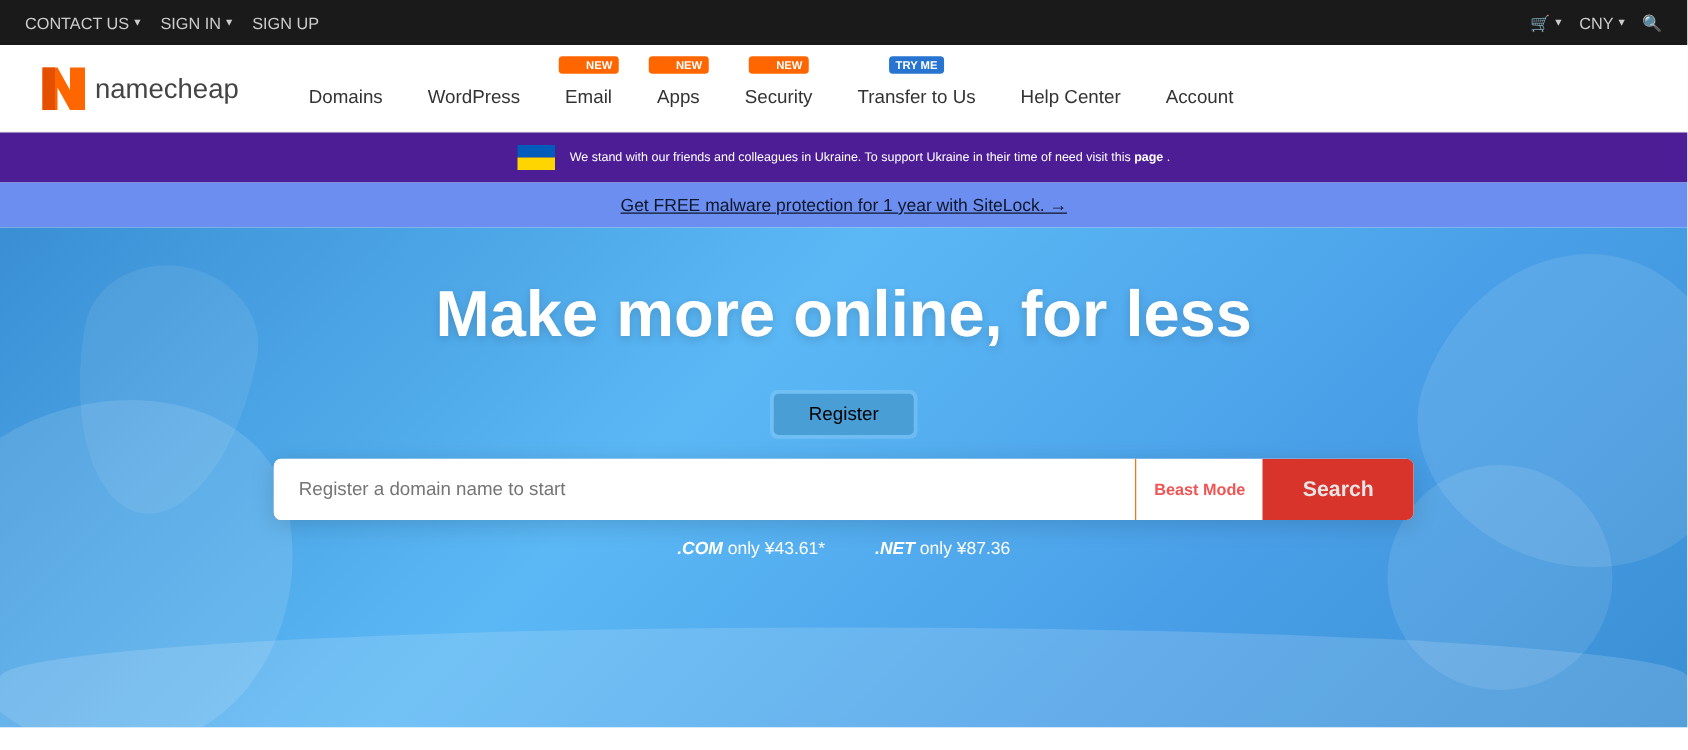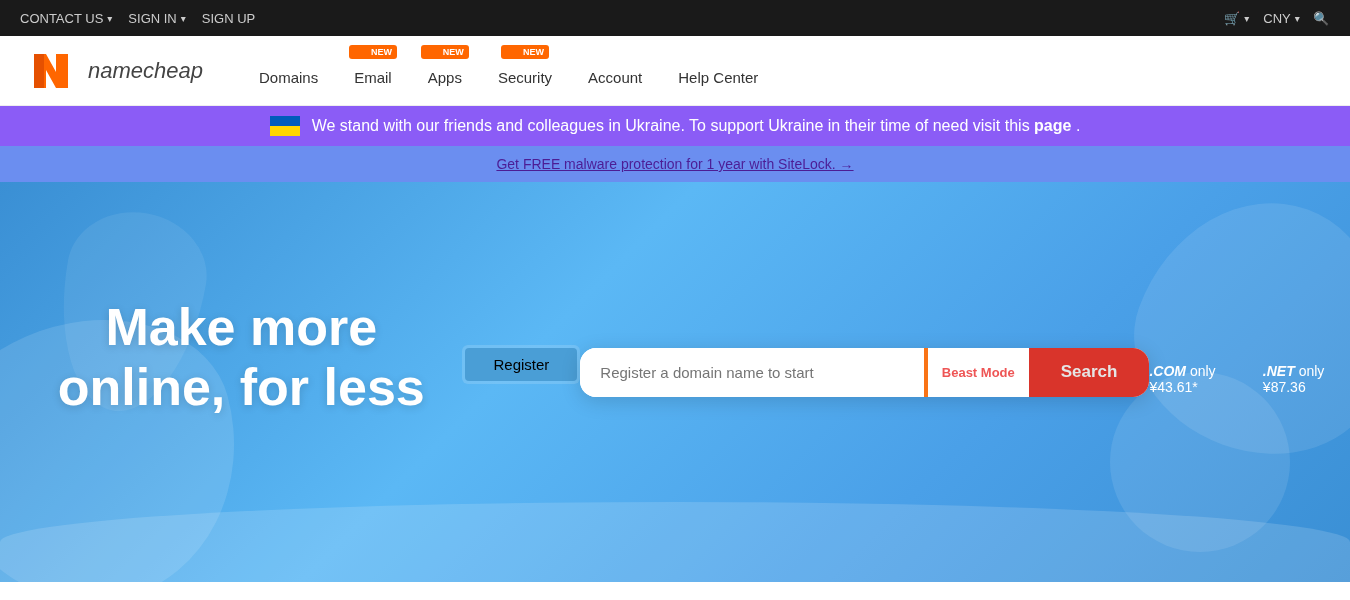--- a/index.html
+++ b/index.html
@@ -24,21 +24,21 @@
     
     .navbar {
       background: #fff;
       display: flex;
       align-items: center;
       padding: 0 30px;
       height: 70px;
       border-bottom: 1px solid #eee;
       box-shadow: 0 1px 4px rgba(0,0,0,0.06);
     }
-    .logo { display: flex; align-items: center; gap: 16px; margin-right: 40px; font-style: italic; }
+    .logo { display: flex; align-items: center; gap: 4px; margin-right: 40px; }
     .logo-icon { width: 42px; height: 42px; }
     .logo-text { font-size: 22px; font-weight: 500; color: #444; }
     .nav-links { display: flex; align-items: center; gap: 4px; flex: 1; }
     .nav-item {
       position: relative;
       padding: 8px 16px;
       font-size: 15px;
       color: #333;
       cursor: pointer;
       text-decoration: none;
@@ -58,55 +58,55 @@
       border-radius: 3px;
       color: #fff;
       white-space: nowrap;
     }
     .badge-orange { background: #f60; padding-left: 22px; }
     .badge-blue { background: #2775d0; }
     .nav-item-label { margin-top: 14px; }
 
     
     .ukraine-banner {
-      background: #8b5cf6;
+      background: #4c1d95;
       color: #fff;
       display: flex;
       align-items: center;
       justify-content: center;
       padding: 10px 20px;
-      font-size: 16px;
+      font-size: 10px;
       gap: 12px;
     }
     .ukraine-flag {
       width: 30px;
       height: 20px;
       display: flex;
       flex-direction: column;
     }
     .flag-top { background: #005BBB; flex: 1; }
     .flag-bottom { background: #FFD500; flex: 1; }
     .ukraine-banner a { color: #fff; font-weight: 600; }
 
     
     .promo-bar {
       background: #6b8ef0;
       color: #fff;
       text-align: center;
       padding: 10px 20px;
       font-size: 14px;
     }
-    .promo-bar a { color: #4c1d95; text-decoration: underline; }
+    .promo-bar a { color: #0f172a; text-decoration: underline; }
 
     
     .hero {
       background: linear-gradient(135deg, #3a8fd4 0%, #5bb8f5 40%, #4aa0e8 70%, #3a8fd4 100%);
       min-height: 400px;
       display: flex;
-      flex-direction: row;
+      flex-direction: column;
       align-items: center;
       justify-content: flex-start;
       position: relative;
       overflow: hidden;
       padding: 40px 20px 60px;
     }
     
     .hero::before {
       content: '';
       position: absolute;
@@ -187,47 +187,47 @@
     .tab-btn.active {
       background: #4a9ed6;
       color: #000000;
     }
     .tab-btn.inactive {
       background: transparent;
       color: rgba(255,255,255,0.85);
     }
     .search-row {
       display: flex;
-      width: 840px;
+      width: 912px;
       max-width: 95vw;
       position: relative;
       z-index: 2;
       background: #fff;
-      border-radius: 16px;
+      border-radius: 6px;
       overflow: hidden;
       box-shadow: 0 4px 20px rgba(0,0,0,0.15);
     }
     .search-input {
       flex: 1;
       border: none;
       padding: 16px 20px;
       font-size: 15px;
       color: #888;
       outline: none;
     }
     .beast-mode {
       display: flex;
       align-items: center;
       padding: 0 14px;
       font-size: 13px;
       color: #e55;
       font-weight: 600;
       cursor: pointer;
       white-space: nowrap;
-      border-left: 4px solid #f97316;
+      border-left: 1px solid #f97316;
     }
     .search-btn {
       background: #d9342b;
       color: #e5e5e5;
       border: none;
       padding: 0 32px;
       font-size: 17px;
       font-weight: 600;
       cursor: pointer;
     }
@@ -286,43 +286,50 @@
     <span class="logo-text">namecheap</span>
   </div>
 
   <div class="nav-links">
 
     <a class="nav-item">
       <span class="nav-item-label">Domains</span>
     </a>
 
 
+    <a class="nav-item">
+      <span class="nav-item-label">WordPress</span>
+    </a>
 
     <a class="nav-item">
       <span class="badge badge-orange">NEW</span>
       <span class="nav-item-label">Email</span>
     </a>
 
     <a class="nav-item">
       <span class="badge badge-orange">NEW</span>
       <span class="nav-item-label">Apps</span>
     </a>
 
     <a class="nav-item">
       <span class="badge badge-orange">NEW</span>
       <span class="nav-item-label">Security</span>
     </a>
 
+    <a class="nav-item">
+      <span class="badge badge-blue">TRY ME</span>
+      <span class="nav-item-label">Transfer to Us</span>
+    </a>
+
+    <a class="nav-item">
+      <span class="nav-item-label">Help Center</span>
+    </a>
 
     <a class="nav-item">
       <span class="nav-item-label">Account</span>
-    </a>
-
-    <a class="nav-item">
-      <span class="nav-item-label">Help Center</span>
     </a>
   </div>
 </nav>
 
 <div class="ukraine-banner">
   <div class="ukraine-flag">
     <div class="flag-top"></div>
     <div class="flag-bottom"></div>
   </div>
   <span>

